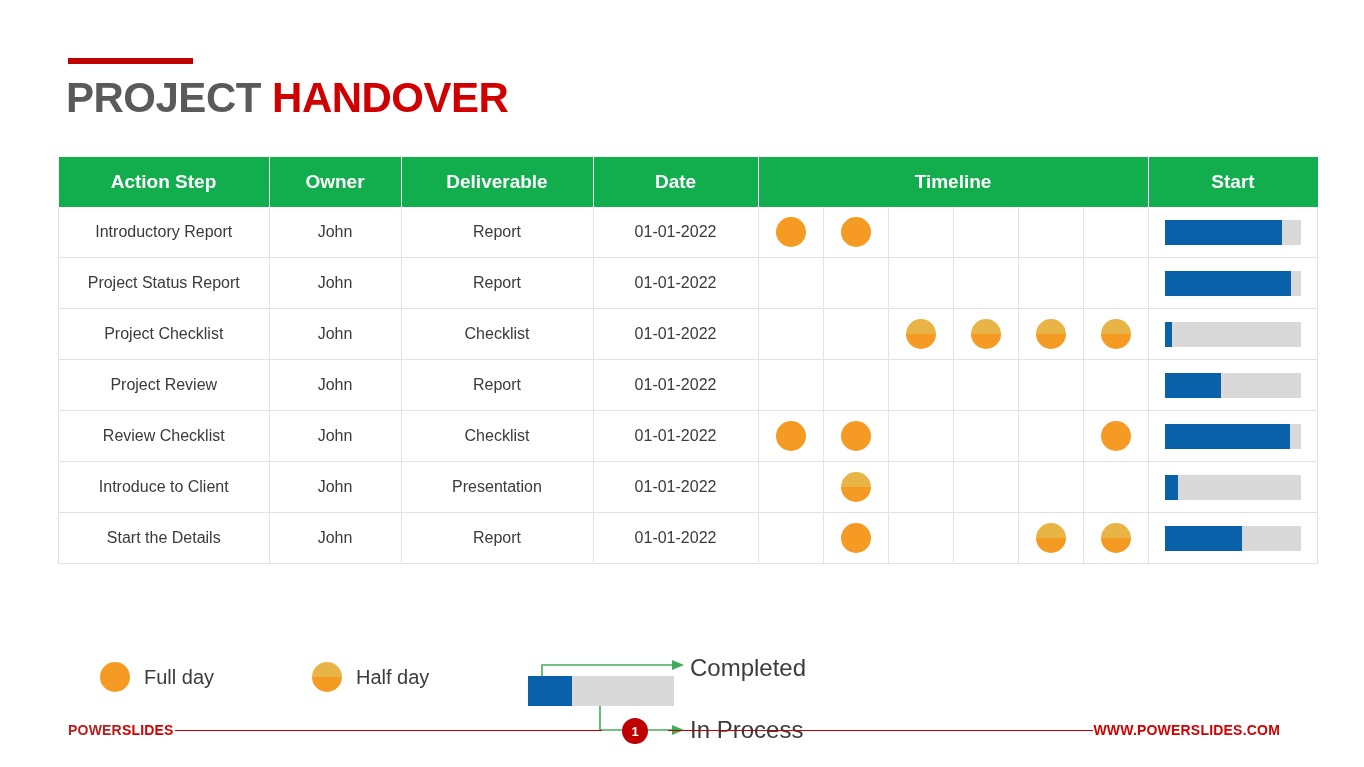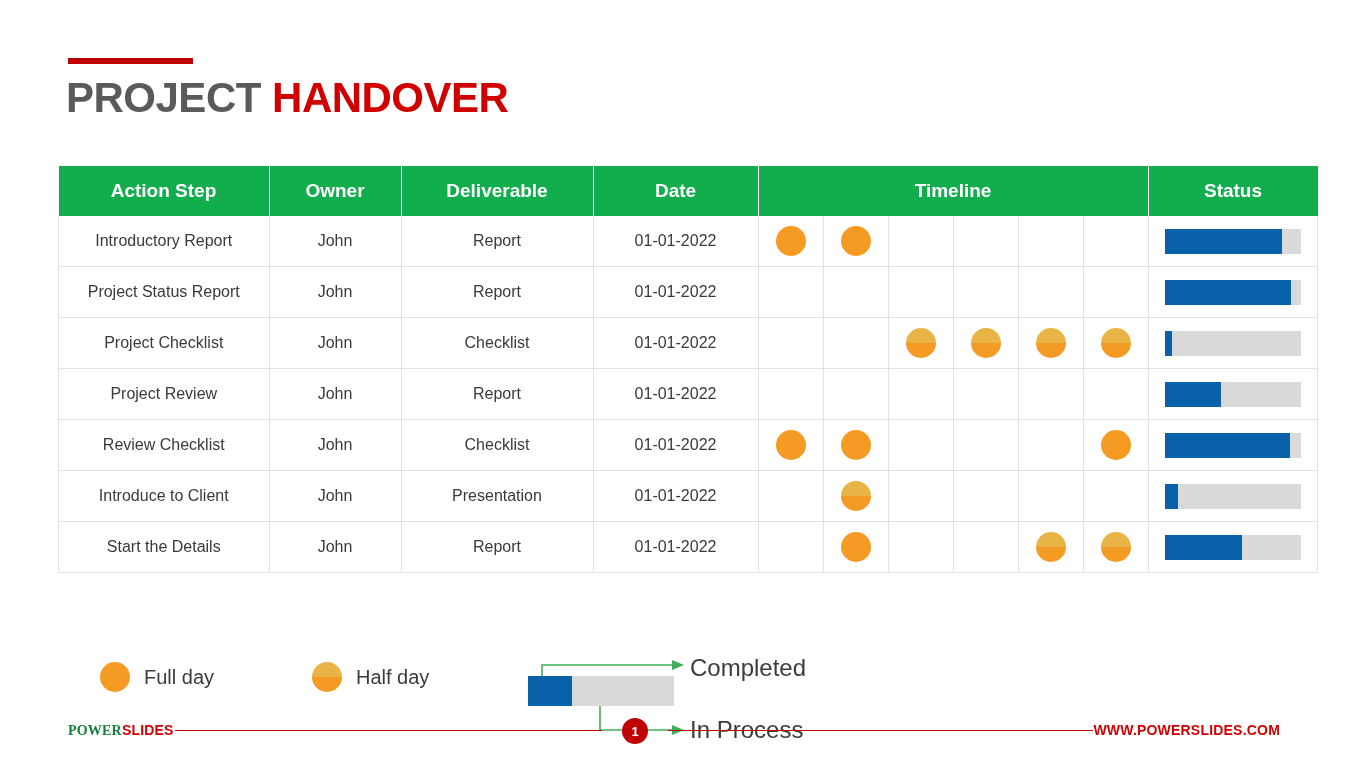--- a/index.html
+++ b/index.html
@@ -33,21 +33,21 @@
     letter-spacing: -0.5px;
     white-space: nowrap;
   }
   #page-title .t-gray { color: #5a5a5a; }
   #page-title .t-red  { color: #d10000; }
 
   
   #handover-table {
     position: absolute;
     left: 58px;
-    top: 166px;
+    top: 157px;
     width: 1242px;
     border-collapse: collapse;
     table-layout: fixed;
   }
   #handover-table th {
     background: #12ae4e;
     color: #ffffff;
     font-size: 19px;
     font-weight: bold;
     height: 48px;
@@ -156,21 +156,21 @@
   
   #footer { position: absolute; left: 0; top: 712px; width: 1364px; height: 40px; }
   #footer-brand {
     position: absolute;
     left: 68px;
     top: 10px;
     font-size: 14px;
     font-weight: bold;
     letter-spacing: 0.2px;
   }
-  #footer-brand .t-gray { color: #15803d; font-family: Liberation Serif, serif; }
+  #footer-brand .t-gray { color: #b91c1c; }
   #footer-brand .t-red  { color: #d10000; }
   #footer-line-left {
     position: absolute;
     left: 175px;
     top: 18px;
     width: 427px;
     height: 1px;
     background: #c00000;
   }
   #footer-line-right {
@@ -216,21 +216,21 @@
 </div>
 
 <table id="handover-table">
   <thead>
     <tr>
       <th style="width:208px">Action Step</th>
       <th style="width:129px">Owner</th>
       <th style="width:189px">Deliverable</th>
       <th style="width:162px">Date</th>
       <th colspan="6" style="width:387px">Timeline</th>
-      <th style="width:167px">Status</th>
+      <th style="width:167px">Start</th>
     </tr>
   </thead>
   <tbody id="table-body">
       <tr>
         <td class="edge-left">Introductory Report</td>
         <td>John</td>
         <td>Report</td>
         <td>01-01-2022</td>
         <td style="width: 71px;"><span class="day-dot full"></span></td>
         <td style="width: 62px;"><span class="day-dot full"></span></td>

